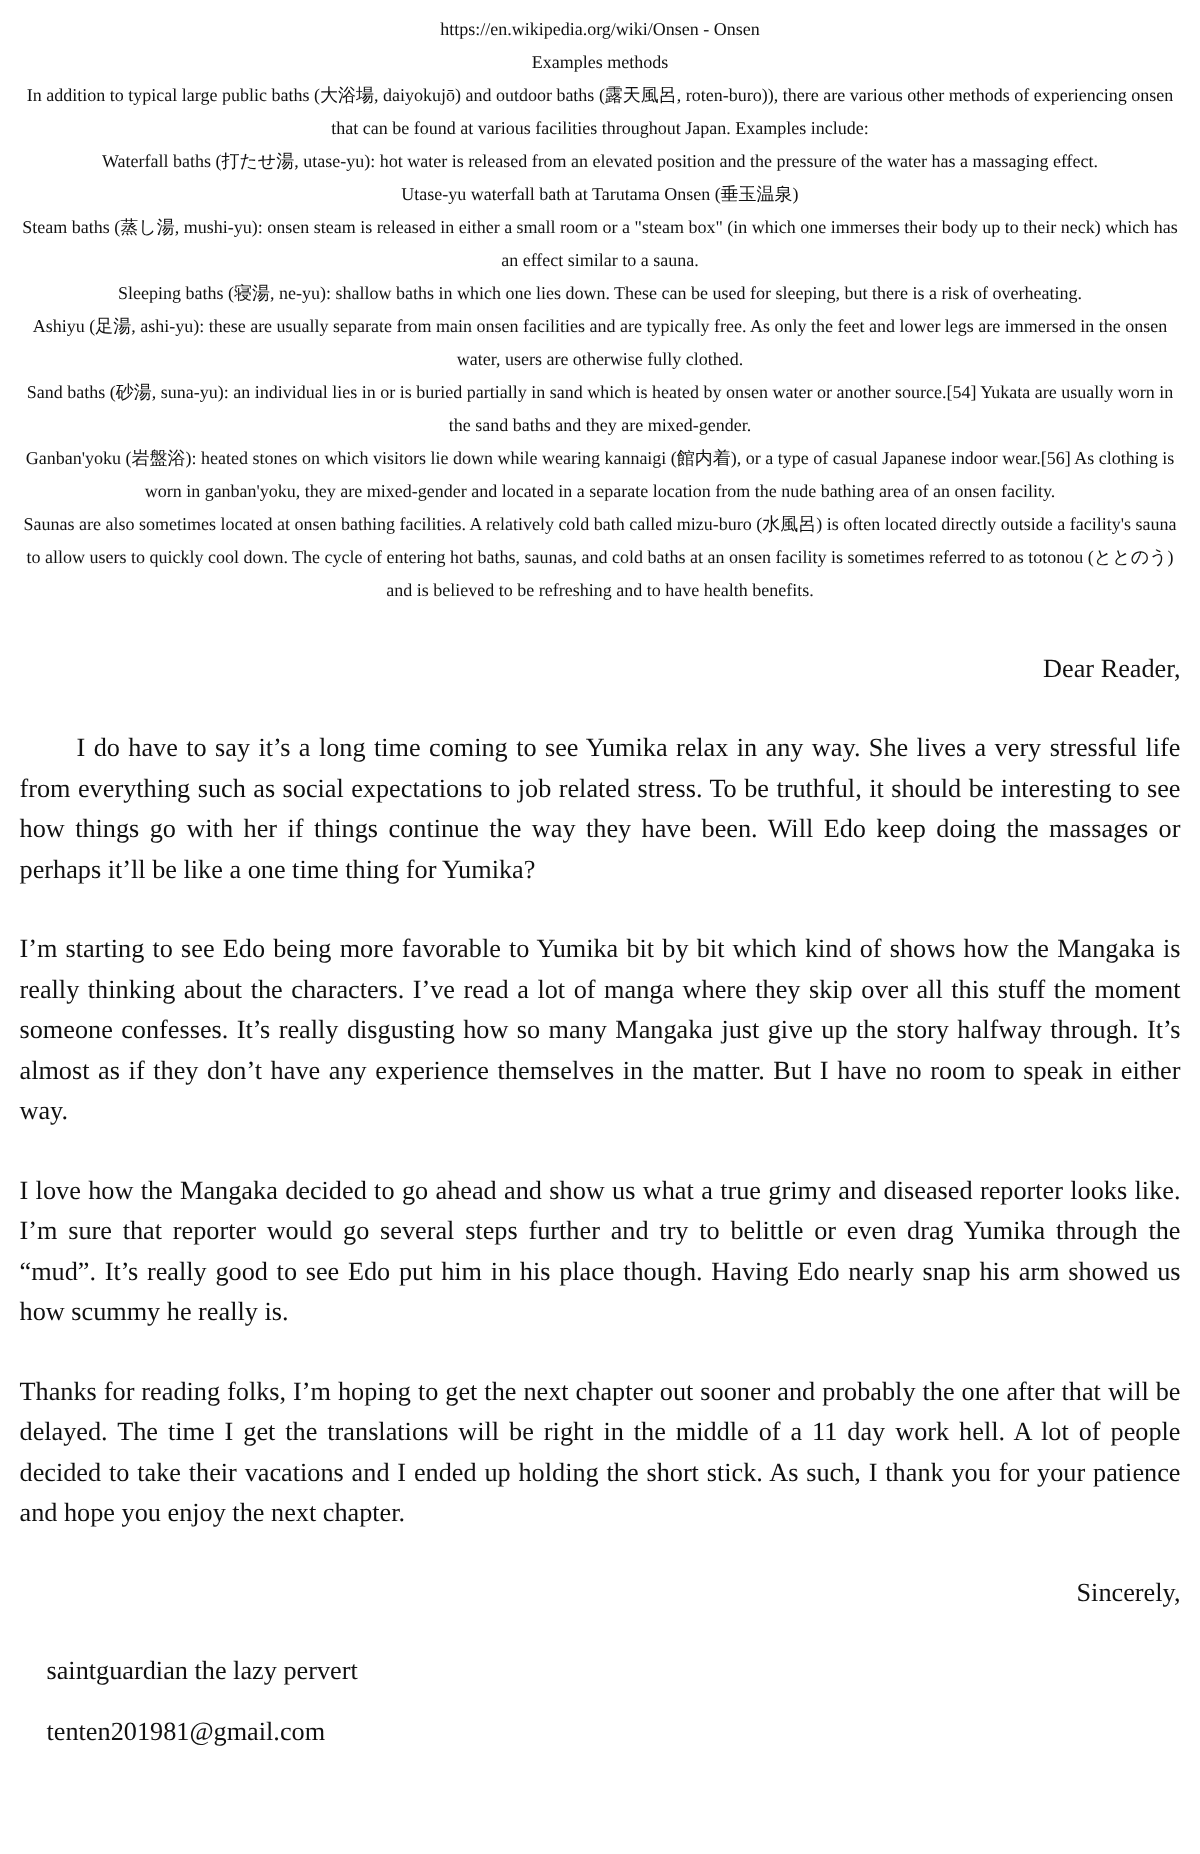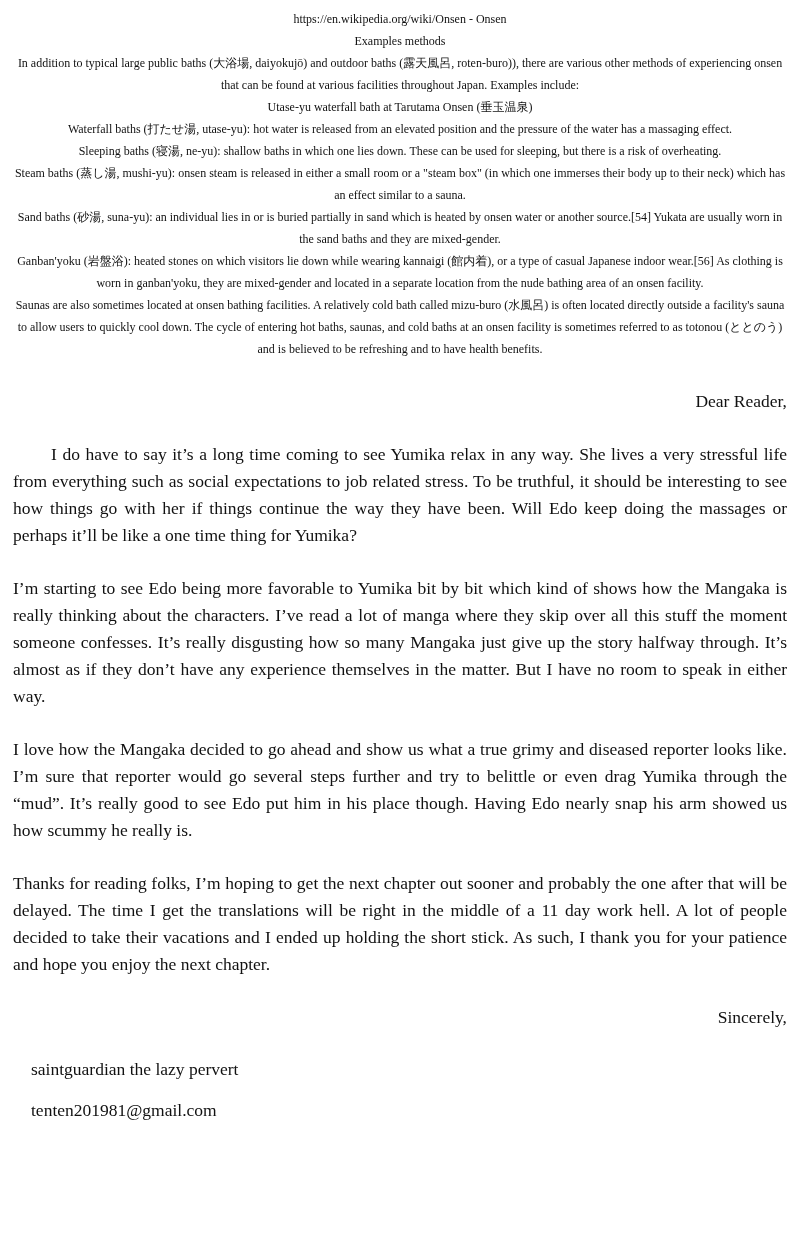--- a/index.html
+++ b/index.html
@@ -50,24 +50,25 @@
     margin: 18px;
   }
 </style>
 </head>
 <body>
 
 <div class="wiki-excerpt">
   <div class="wiki-line">https://en.wikipedia.org/wiki/Onsen - Onsen</div>
   <div class="wiki-line">Examples methods</div>
   <div class="wiki-line">In addition to typical large public baths (大浴場, daiyokujō) and outdoor baths (露天風呂, roten-buro)), there are various other methods of experiencing onsen that can be found at various facilities throughout Japan. Examples include:</div>
+  <div class="wiki-line">Waterfall baths (打たせ湯, utase-yu): hot water is released from an elevated position and the pressure of the water has a massaging effect.</div>
   <div class="wiki-line">Utase-yu waterfall bath at Tarutama Onsen (垂玉温泉)</div>
-  <div class="wiki-line">Waterfall baths (打たせ湯, utase-yu): hot water is released from an elevated position and the pressure of the water has a massaging effect.</div>
+  <div class="wiki-line">Steam baths (蒸し湯, mushi-yu): onsen steam is released in either a small room or a "steam box" (in which one immerses their body up to their neck) which has an effect similar to a sauna.</div>
   <div class="wiki-line">Sleeping baths (寝湯, ne-yu): shallow baths in which one lies down. These can be used for sleeping, but there is a risk of overheating.</div>
-  <div class="wiki-line">Steam baths (蒸し湯, mushi-yu): onsen steam is released in either a small room or a "steam box" (in which one immerses their body up to their neck) which has an effect similar to a sauna.</div>
+  <div class="wiki-line">Ashiyu (足湯, ashi-yu): these are usually separate from main onsen facilities and are typically free. As only the feet and lower legs are immersed in the onsen water, users are otherwise fully clothed.</div>
   <div class="wiki-line">Sand baths (砂湯, suna-yu): an individual lies in or is buried partially in sand which is heated by onsen water or another source.[54] Yukata are usually worn in the sand baths and they are mixed-gender.</div>
   <div class="wiki-line">Ganban'yoku (岩盤浴): heated stones on which visitors lie down while wearing kannaigi (館内着), or a type of casual Japanese indoor wear.[56] As clothing is worn in ganban'yoku, they are mixed-gender and located in a separate location from the nude bathing area of an onsen facility.</div>
   <div class="wiki-line">Saunas are also sometimes located at onsen bathing facilities. A relatively cold bath called mizu-buro (水風呂) is often located directly outside a facility's sauna to allow users to quickly cool down. The cycle of entering hot baths, saunas, and cold baths at an onsen facility is sometimes referred to as totonou (ととのう) and is believed to be refreshing and to have health benefits.</div>
 </div>
 
 <div class="letter">
   <div class="salutation">Dear Reader,</div>
   <p class="para first-indent">I do have to say it’s a long time coming to see Yumika relax in any way.  She lives a very stressful life from everything such as social expectations to job related stress.  To be truthful, it should be interesting to see how things go with her if things continue the way they have been.  Will Edo keep doing the massages or perhaps it’ll be like a one time thing for Yumika?</p>
   <p class="para">I’m starting to see Edo being more favorable to Yumika bit by bit which kind of shows how the Mangaka is really thinking about the characters.  I’ve read a lot of manga where they skip over all this stuff the moment someone confesses.  It’s really disgusting how so many Mangaka just give up the story halfway through.  It’s almost as if they don’t have any experience themselves in the matter.  But I have no room to speak in either way.</p>
   <p class="para">I love how the Mangaka decided to go ahead and show us what a true grimy and diseased reporter looks like.  I’m sure that reporter would go several steps further and try to belittle or even drag Yumika through the “mud”.  It’s really good to see Edo put him in his place though.  Having Edo nearly snap his arm showed us how scummy he really is.</p>

